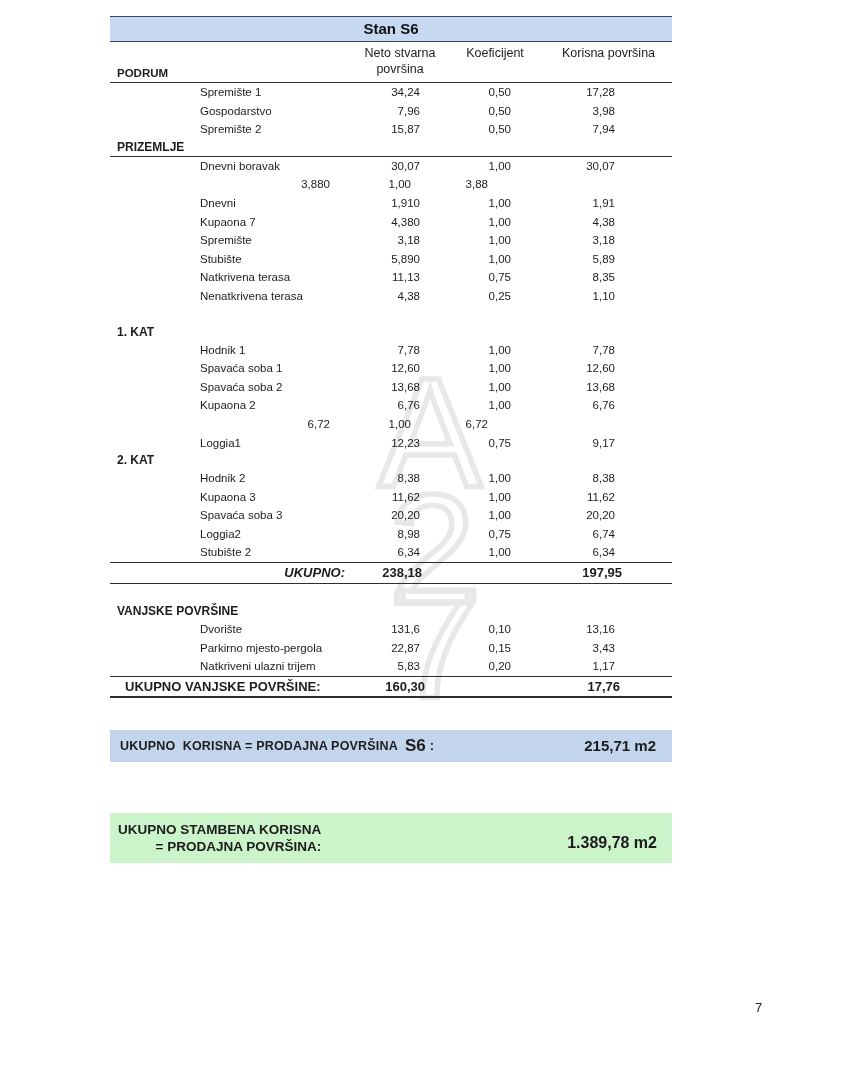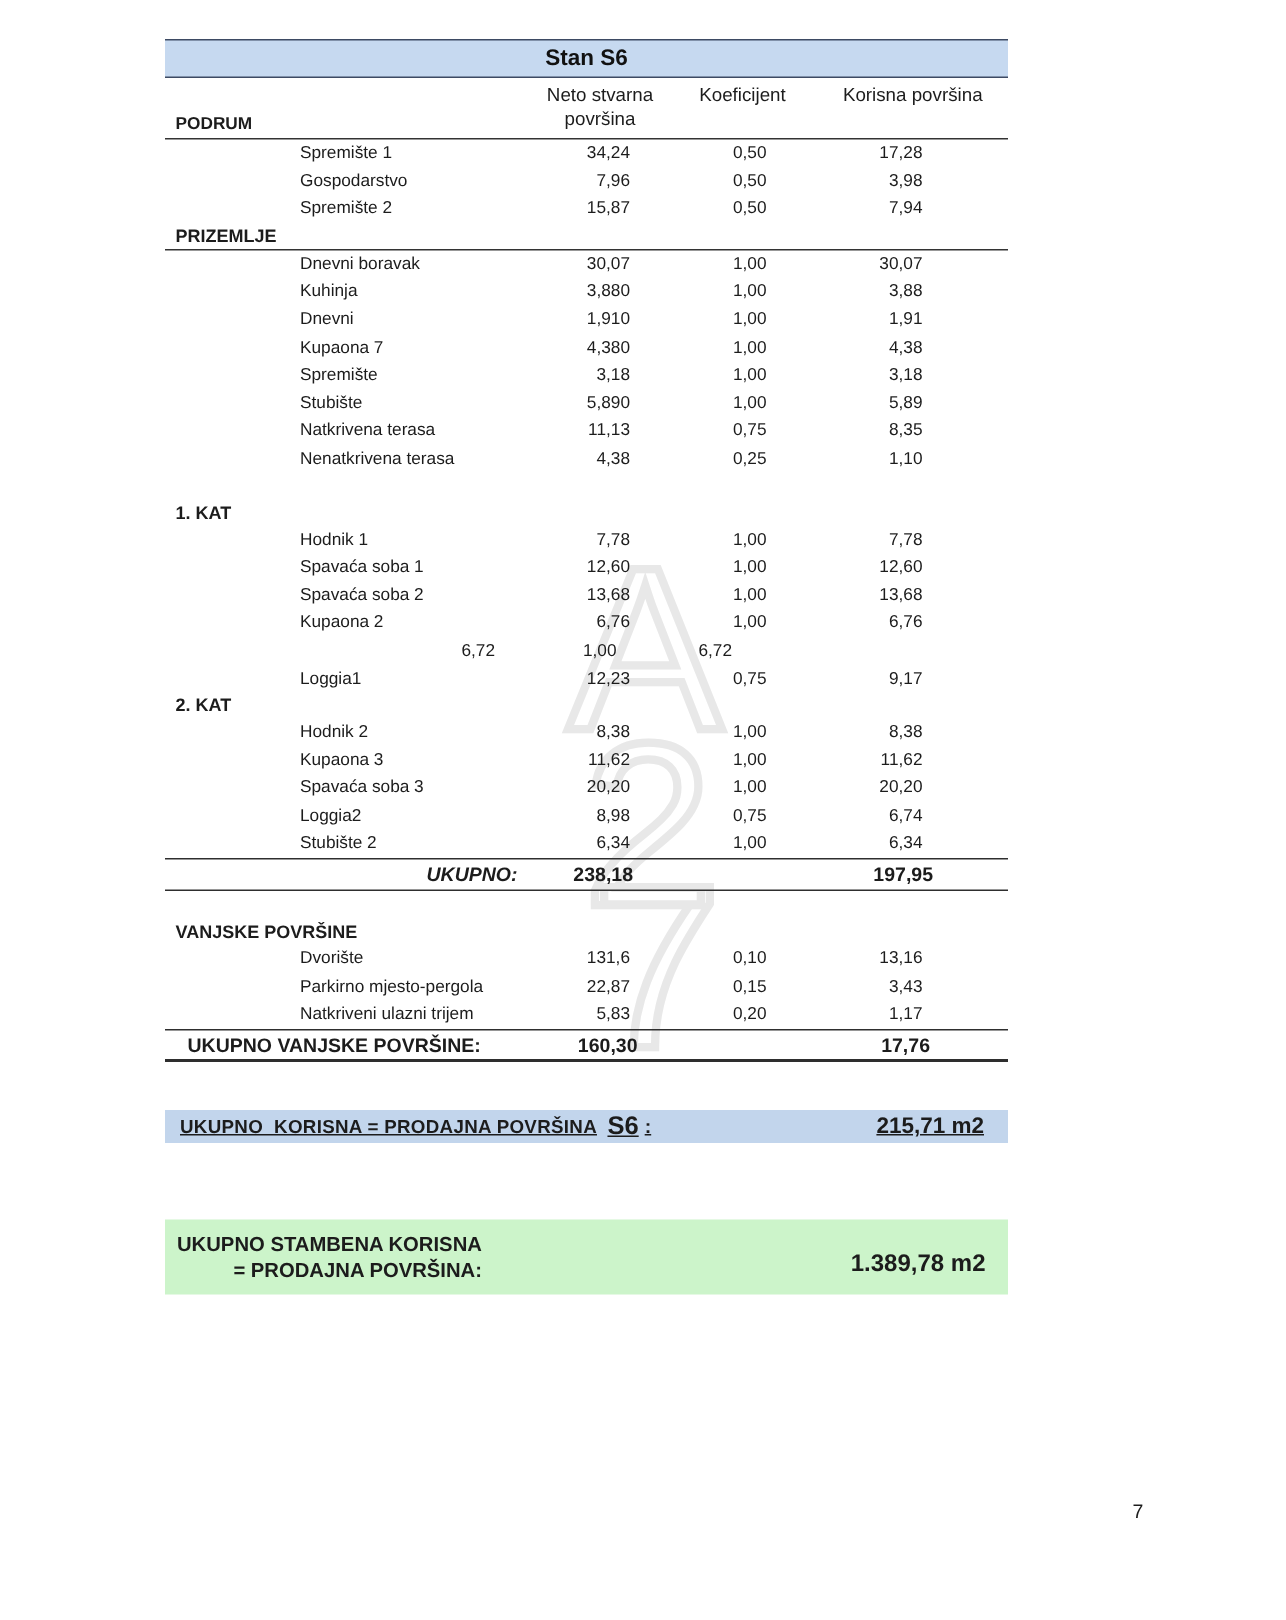--- a/index.html
+++ b/index.html
@@ -1,21 +1,21 @@
 <!DOCTYPE html>
 <html><head>
 <meta charset="utf-8">
 <style>
   html,body{margin:0;padding:0;background:#fff;}
   .page{
     position:relative;width:857px;height:1080px;background:#ffffff;overflow:hidden;
     font-family:"Liberation Sans", sans-serif;color:#1c1c1c;
   }
   .watermark{position:absolute;left:330px;top:353px;width:230px;height:370px;z-index:0;}
-  .doc{position:absolute;left:110px;top:26px;width:562px;z-index:1;}
+  .doc{position:absolute;left:110px;top:16px;width:562px;z-index:1;}
 
   .title-bar{
     background:#c6d9f0;border-top:1px solid #3d4a63;border-bottom:1px solid #3d4a63;
     height:24px;line-height:24px;text-align:center;font-weight:bold;font-size:15px;color:#111;
   }
   .grid{display:grid;grid-template-columns:245px 90px 100px 127px;}
   .col-headers{height:40px;border-bottom:1px solid #333;font-size:12.5px;line-height:16px;}
   .col-headers .h{text-align:center;padding-top:3px;}
   .col-headers .corner{display:flex;align-items:flex-end;padding-left:7px;padding-bottom:1px;
     font-weight:bold;font-size:11.5px;}
@@ -44,22 +44,22 @@
   .outdoor-total-row{
     border-top:1.5px solid #2e2e2e;border-bottom:2.5px solid #2e2e2e;
     height:19px;line-height:19px;font-weight:bold;font-size:13px;
   }
   .outdoor-total-row .t-label{text-align:left;padding-left:15px;grid-column:1;}
   .outdoor-total-row .num{text-align:right;}
   .outdoor-total-row .neto{padding-right:20px;}
   .outdoor-total-row .korisna{padding-right:52px;}
 
   .summary-blue{
-    margin-top:32px;height:22px;background:#c2d5ec;
-    display:flex;align-items:center;justify-content:space-between;text-decoration:underline;
+    margin-top:32px;height:32px;background:#c2d5ec;
+    display:flex;align-items:center;justify-content:space-between;
   }
   .summary-blue .left{display:flex;align-items:center;padding-left:10px;}
   .summary-blue .lab{font-weight:bold;font-size:12.5px;white-space:pre;letter-spacing:.2px;}
   .summary-blue .code{font-weight:bold;font-size:17px;margin-left:7px;}
   .summary-blue .colon{font-weight:bold;font-size:13px;margin-left:4px;}
   .summary-blue .val{font-weight:bold;font-size:15px;padding-right:16px;}
 
   .summary-green{
     margin-top:51px;height:50px;background:#ccf4ca;
     display:flex;align-items:center;justify-content:space-between;
@@ -115,21 +115,20 @@
           <div class="num korisna">7,94</div>
         </div>
         <div class="section-name underlined">PRIZEMLJE</div>
         <div class="grid trow">
           <div class="lbl">Dnevni boravak</div>
           <div class="num neto">30,07</div>
           <div class="num koef">1,00</div>
           <div class="num korisna">30,07</div>
         </div>
         <div class="grid trow">
-          <div class="lbl">Kuhinja</div>
           <div class="num neto">3,880</div>
           <div class="num koef">1,00</div>
           <div class="num korisna">3,88</div>
         </div>
         <div class="grid trow">
           <div class="lbl">Dnevni</div>
           <div class="num neto">1,910</div>
           <div class="num koef">1,00</div>
           <div class="num korisna">1,91</div>
         </div>

